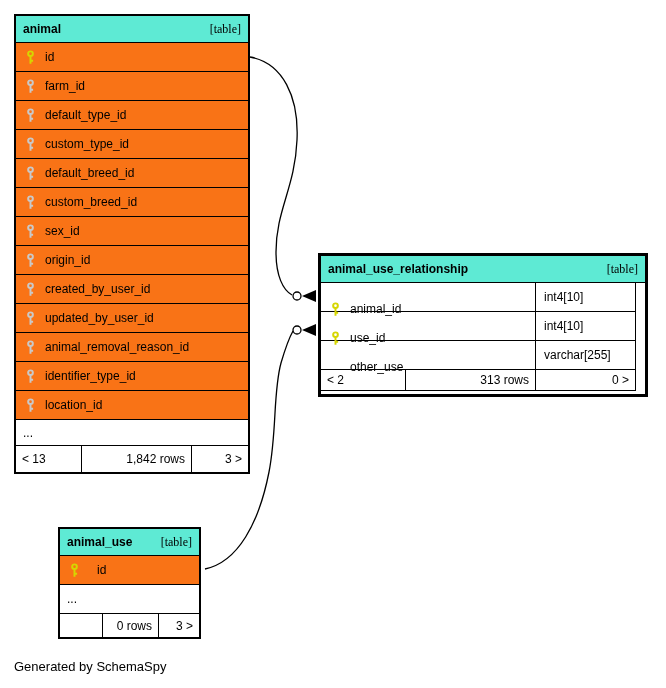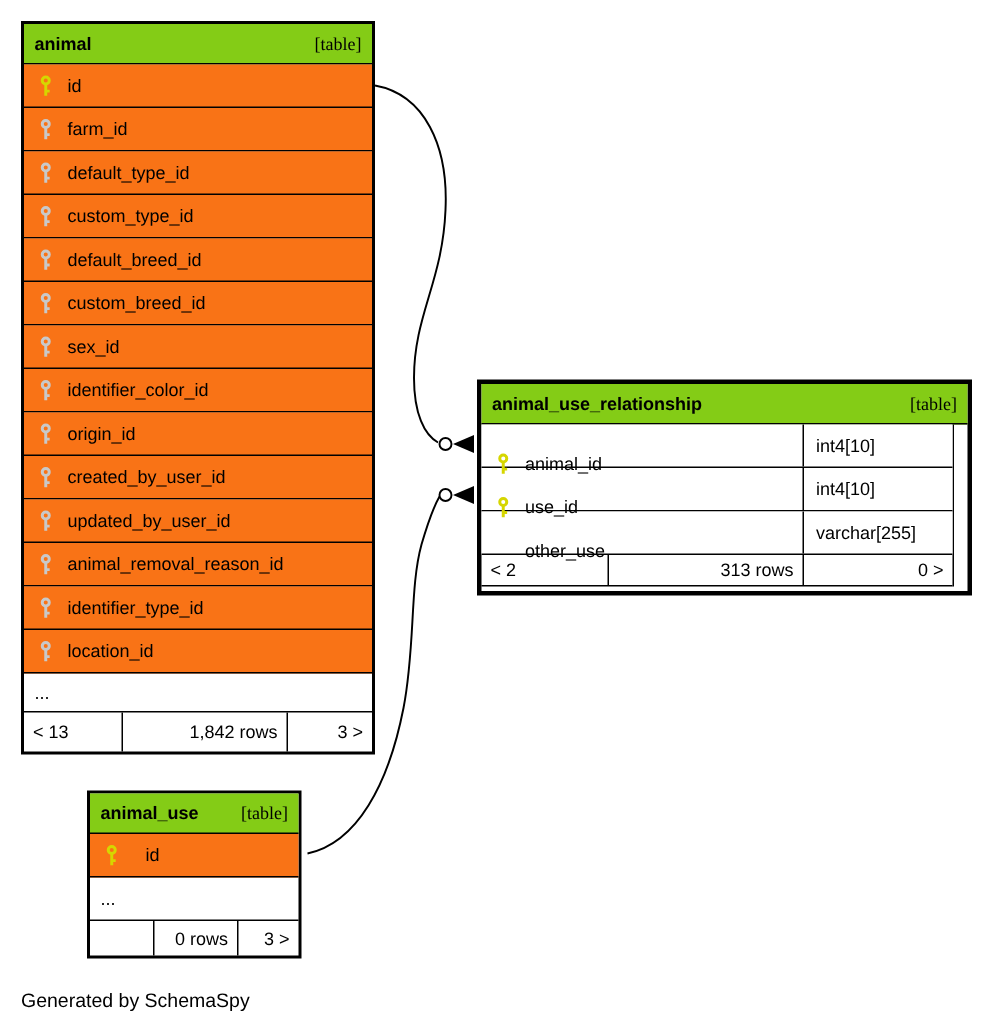--- a/index.html
+++ b/index.html
@@ -18,21 +18,21 @@
     background: #fff;
     border: 2px solid #000;
   }
   #tbl-animal     { left: 14px;  top: 14px;  width: 236px; }
   #tbl-rel        { left: 318px; top: 253px; width: 330px; border-width: 3px; }
   #tbl-animal-use { left: 58px;  top: 527px; width: 143px; }
 
   .thead {
     display: flex; align-items: center; justify-content: space-between;
     height: 27px; padding: 0 7px;
-    background: #84cc16;
+    background: #5eead4;
     border-bottom: 1px solid #000;
     white-space: nowrap;
   }
   .thead .tname { font-weight: 700; }
   .thead .tkind { font-weight: 400; font-family: Liberation Serif, serif; }
 
   .col-row {
     display: flex; align-items: center;
     height: 29px; padding-left: 10px;
     border-bottom: 1px solid #000;
@@ -132,27 +132,20 @@
         <path d="M5 6.4 L5 15 M5 11.6 L7.9 11.6" stroke="currentColor" stroke-width="2.2" fill="none"></path>
       </svg>
     <span>custom_breed_id</span>
   </div>
   <div class="col-row">
     <svg class="key fk" viewBox="0 0 10 16">
         <circle cx="5" cy="3.8" r="2.6" fill="none" stroke="currentColor" stroke-width="2.2"></circle>
         <path d="M5 6.4 L5 15 M5 11.6 L7.9 11.6" stroke="currentColor" stroke-width="2.2" fill="none"></path>
       </svg>
     <span>sex_id</span>
-  </div>
-  <div class="col-row">
-    <svg class="key fk" viewBox="0 0 10 16">
-        <circle cx="5" cy="3.8" r="2.6" fill="none" stroke="currentColor" stroke-width="2.2"></circle>
-        <path d="M5 6.4 L5 15 M5 11.6 L7.9 11.6" stroke="currentColor" stroke-width="2.2" fill="none"></path>
-      </svg>
-    <span>identifier_color_id</span>
   </div>
   <div class="col-row">
     <svg class="key fk" viewBox="0 0 10 16">
         <circle cx="5" cy="3.8" r="2.6" fill="none" stroke="currentColor" stroke-width="2.2"></circle>
         <path d="M5 6.4 L5 15 M5 11.6 L7.9 11.6" stroke="currentColor" stroke-width="2.2" fill="none"></path>
       </svg>
     <span>origin_id</span>
   </div>
   <div class="col-row">
     <svg class="key fk" viewBox="0 0 10 16">

